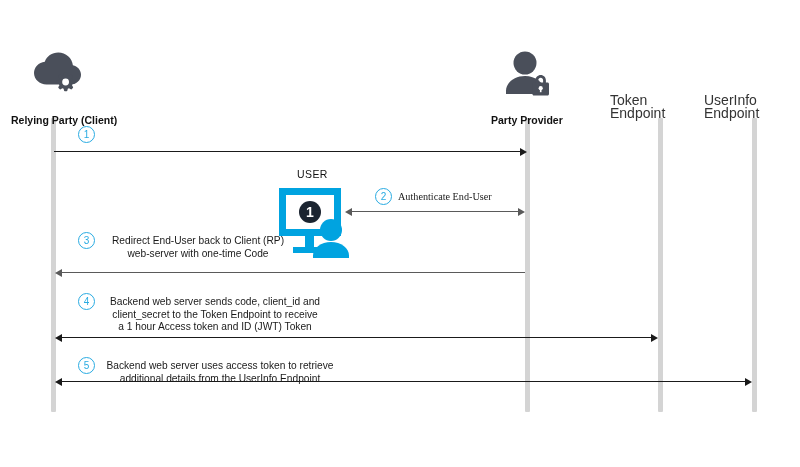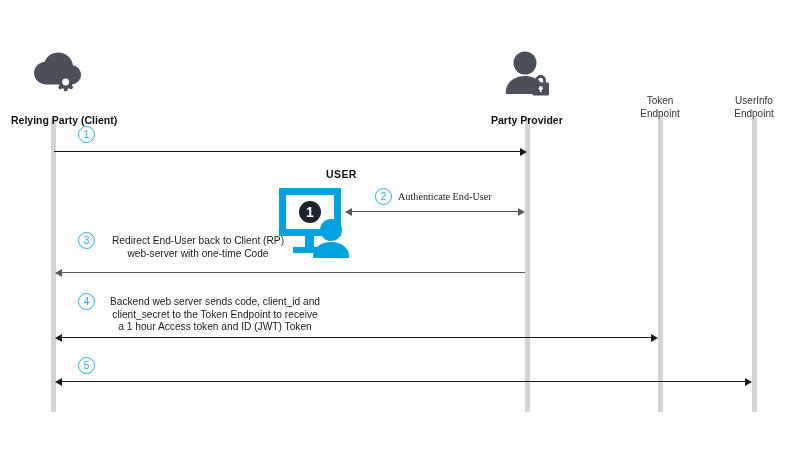--- a/index.html
+++ b/index.html
@@ -27,23 +27,23 @@
   
   .actor-label {
     position: absolute;
     font-size: 10.5px;
     color: #111111;
     white-space: nowrap;
   }
   .actor-label.bold { font-weight: bold; margin-top: 9px; }
   .actor-label.endpoint {
     color: #333333;
-    text-align: center;
+    text-align: left;
     line-height: 13px;
-    font-size: 10px;
+    font-size: 14px;
   }
 
   
   .icon-cloud-gear {
     position: absolute;
     left: 30px;
     top: 50px;
     width: 58px;
     height: 48px;
   }
@@ -63,24 +63,23 @@
     left: 277px;
     top: 186px;
     width: 72px;
     height: 72px;
   }
   .user-caption {
     position: absolute;
     left: 297px;
     top: 168px;
     font-size: 10.5px;
-    font-weight: bold;
+    font-weight: normal;
     color: #111111;
     letter-spacing: 0.4px;
-    margin-left: 29px;
   }
 
   
   .step-badge {
     position: absolute;
     width: 17px;
     height: 17px;
     border: 1.4px solid #29ABE2;
     border-radius: 50%;
     color: #29ABE2;
@@ -207,17 +206,19 @@
 
   <div class="step-badge" style="left:78px; top:293px;">4</div>
   <div class="step-text center" style="left:100px; top:296px; width:230px;">Backend web server sends code, client_id and
 client_secret to the Token Endpoint to receive
 a 1 hour Access token and ID (JWT) Token</div>
   <div class="arrow-line" style="left:61px; top:337px; width:593px;"></div>
   <div class="arrow-head left" style="left:55px; top:334px;"></div>
   <div class="arrow-head right" style="left:651px; top:334px;"></div>
 
   <div class="step-badge" style="left:78px; top:357px;">5</div>
+  <div class="step-text center" style="left:100px; top:360px; width:240px;">Backend web server uses access token to retrieve
+additional details from the UserInfo Endpoint</div>
   <div class="arrow-line" style="left:61px; top:381px; width:687px;"></div>
   <div class="arrow-head left" style="left:55px; top:378px;"></div>
   <div class="arrow-head right" style="left:745px; top:378px;"></div>
 
 </div>
 
 </body></html>

